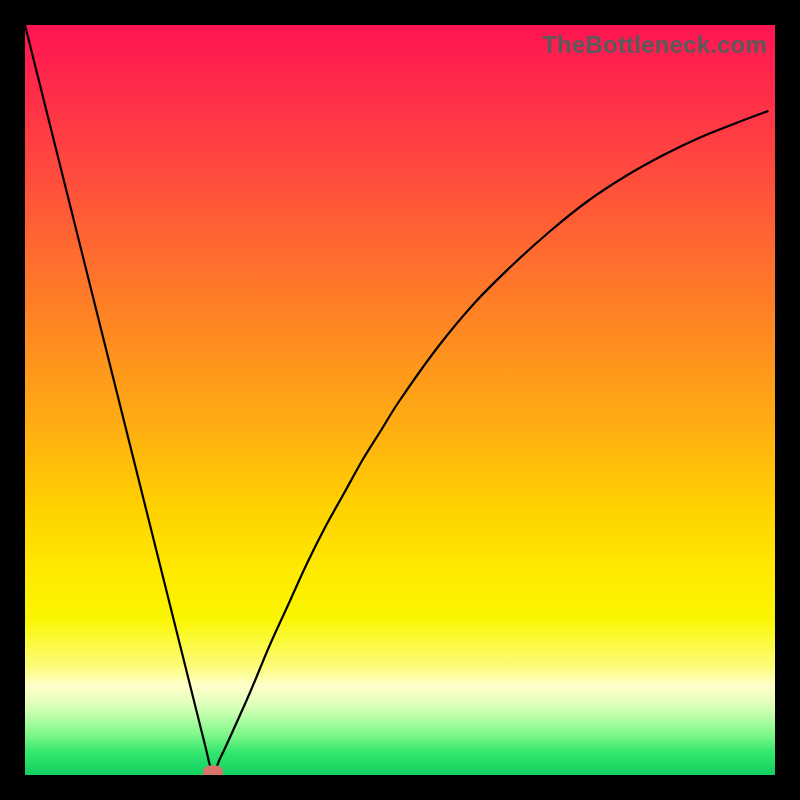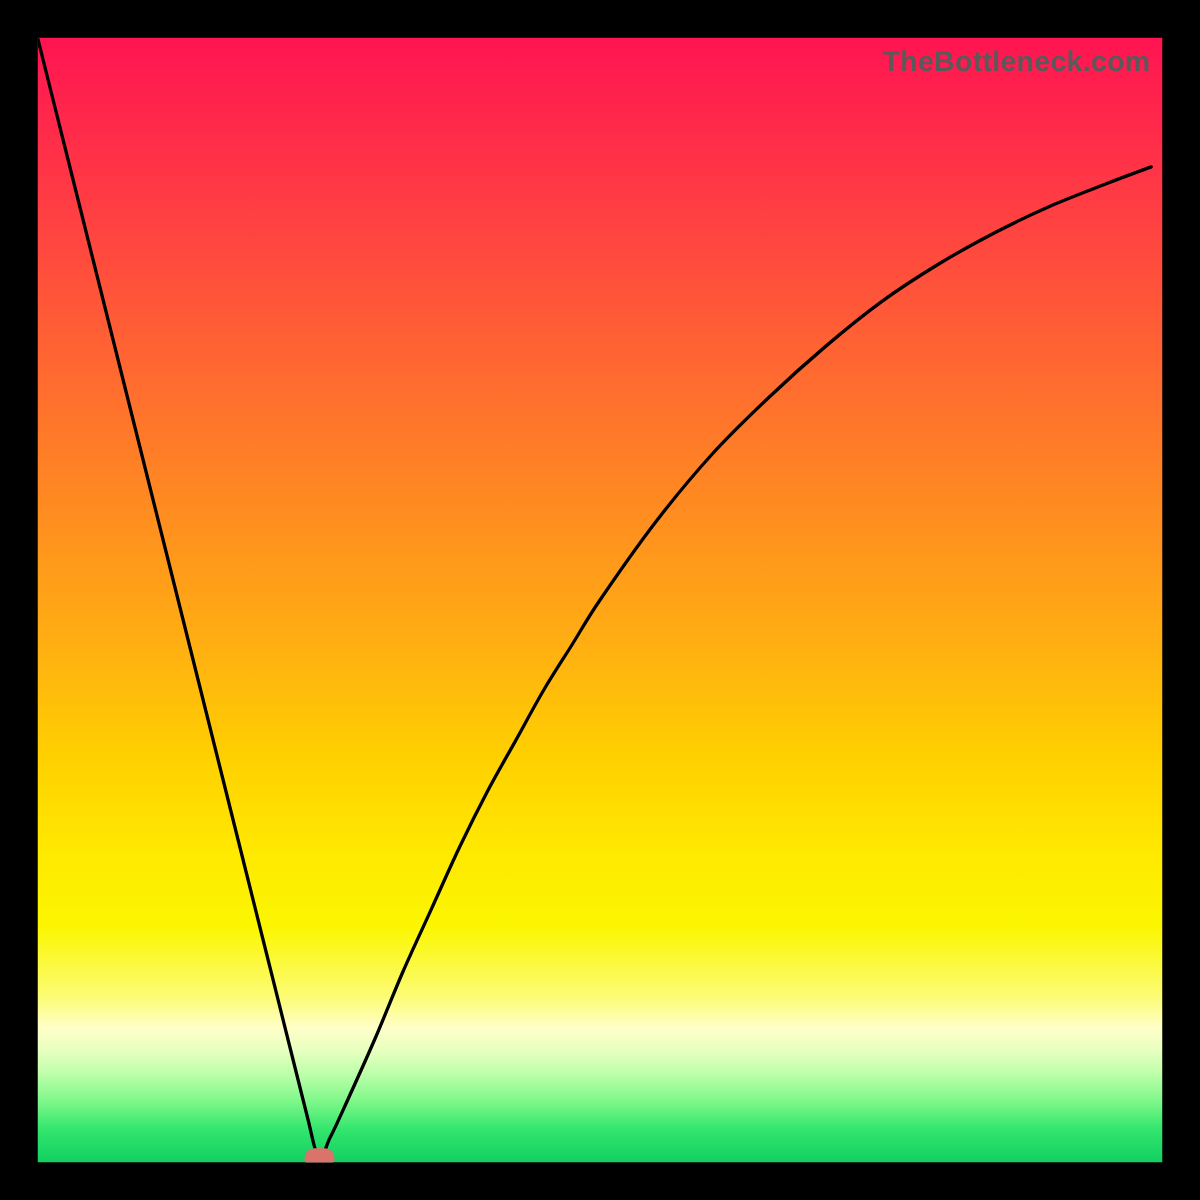--- a/index.html
+++ b/index.html
@@ -16,21 +16,21 @@
       #ffd000 64%,
       #ffe800 72%,
       #fbf600 79%,
       #fcfc7a 85.5%,
       #ffffc8 88%,
       #e8ffc0 90%,
       #c0ffac 92%,
       #80f88a 94.5%,
       #34e66e 97%,
       #10d060 100%);}
-  .watermark{position:absolute;top:6px;right:8px;font-size:19px;font-weight:600;color:#5a5a5a;letter-spacing:0.2px;}
+  .watermark{position:absolute;top:6px;right:8px;font-size:24px;font-weight:600;color:#5a5a5a;letter-spacing:0.2px;}
   svg.curve{position:absolute;inset:0;}
   .marker{position:absolute;width:20px;height:13px;border-radius:7px;background:#d9736b;transform:translate(-50%,-50%);}
 </style>
 </head>
 <body>
 
 <div class="outer">
   <div class="plot">
     <div class="gradient"></div>
     <div class="watermark">TheBottleneck.com</div>

